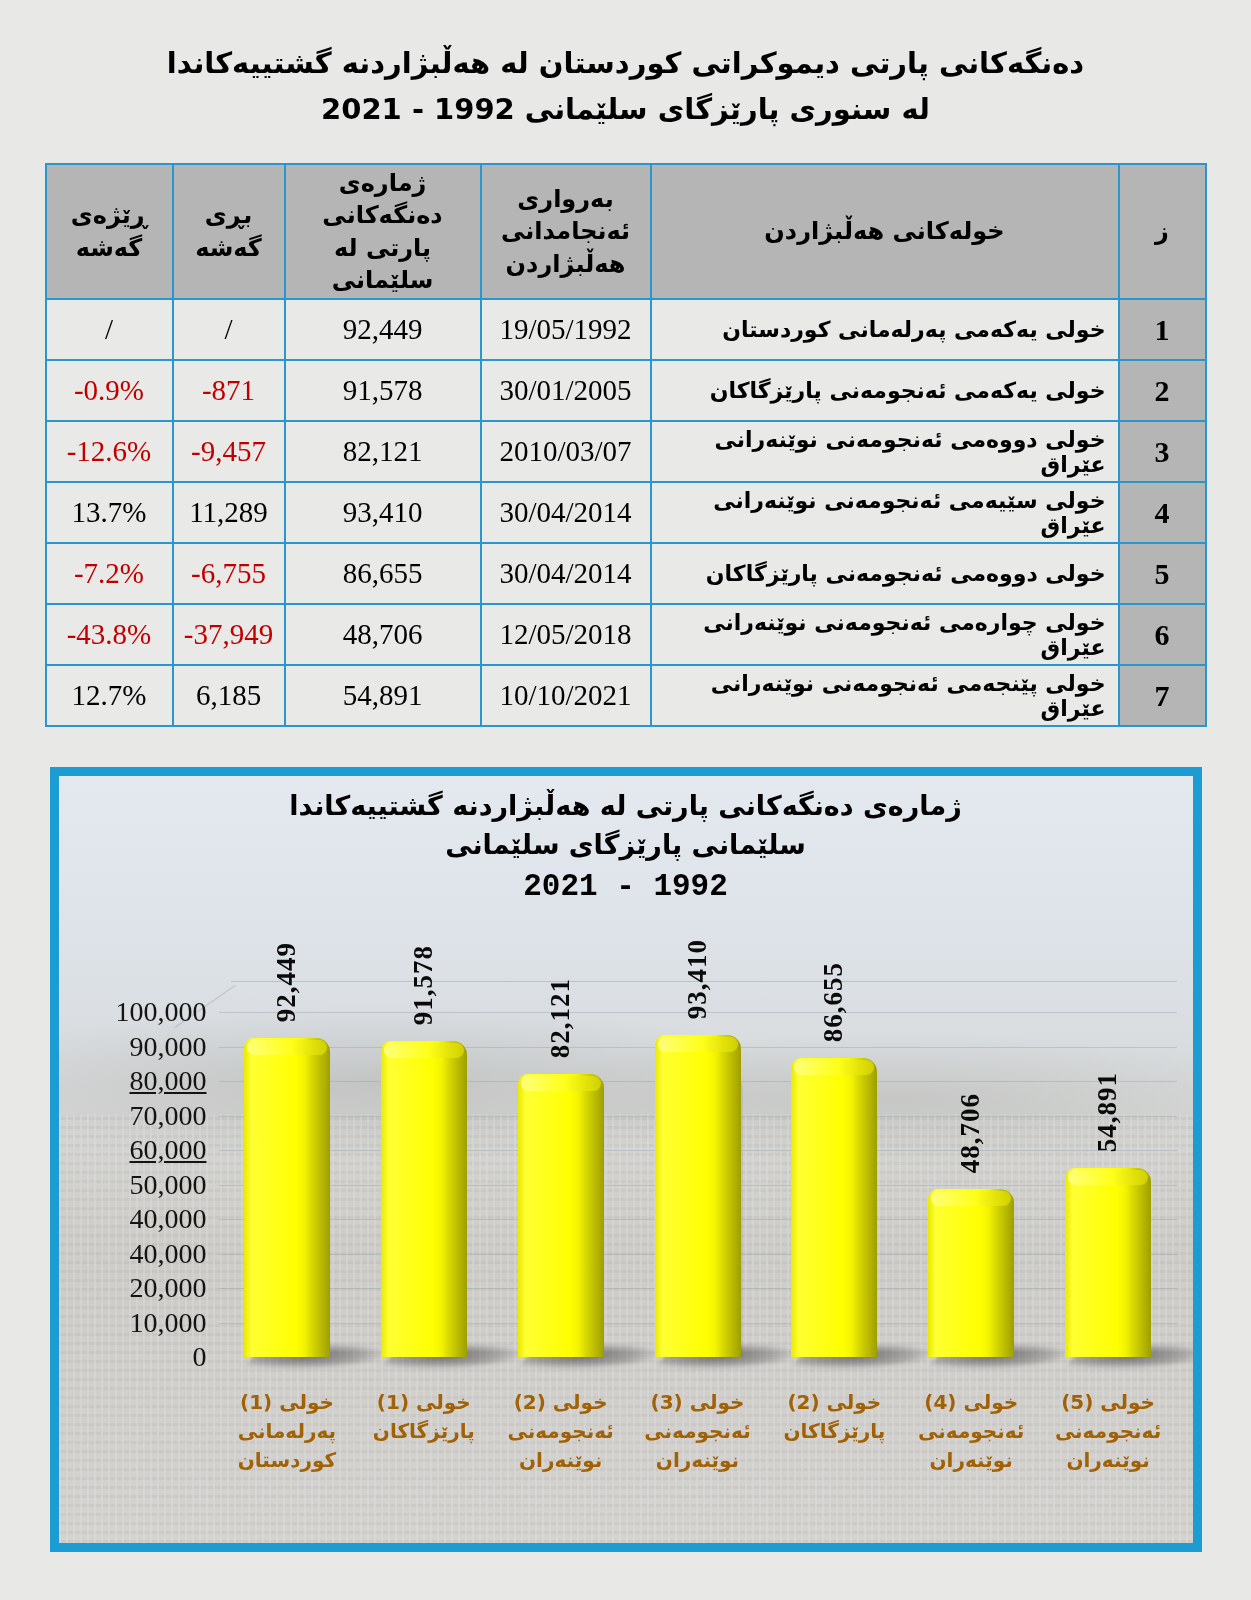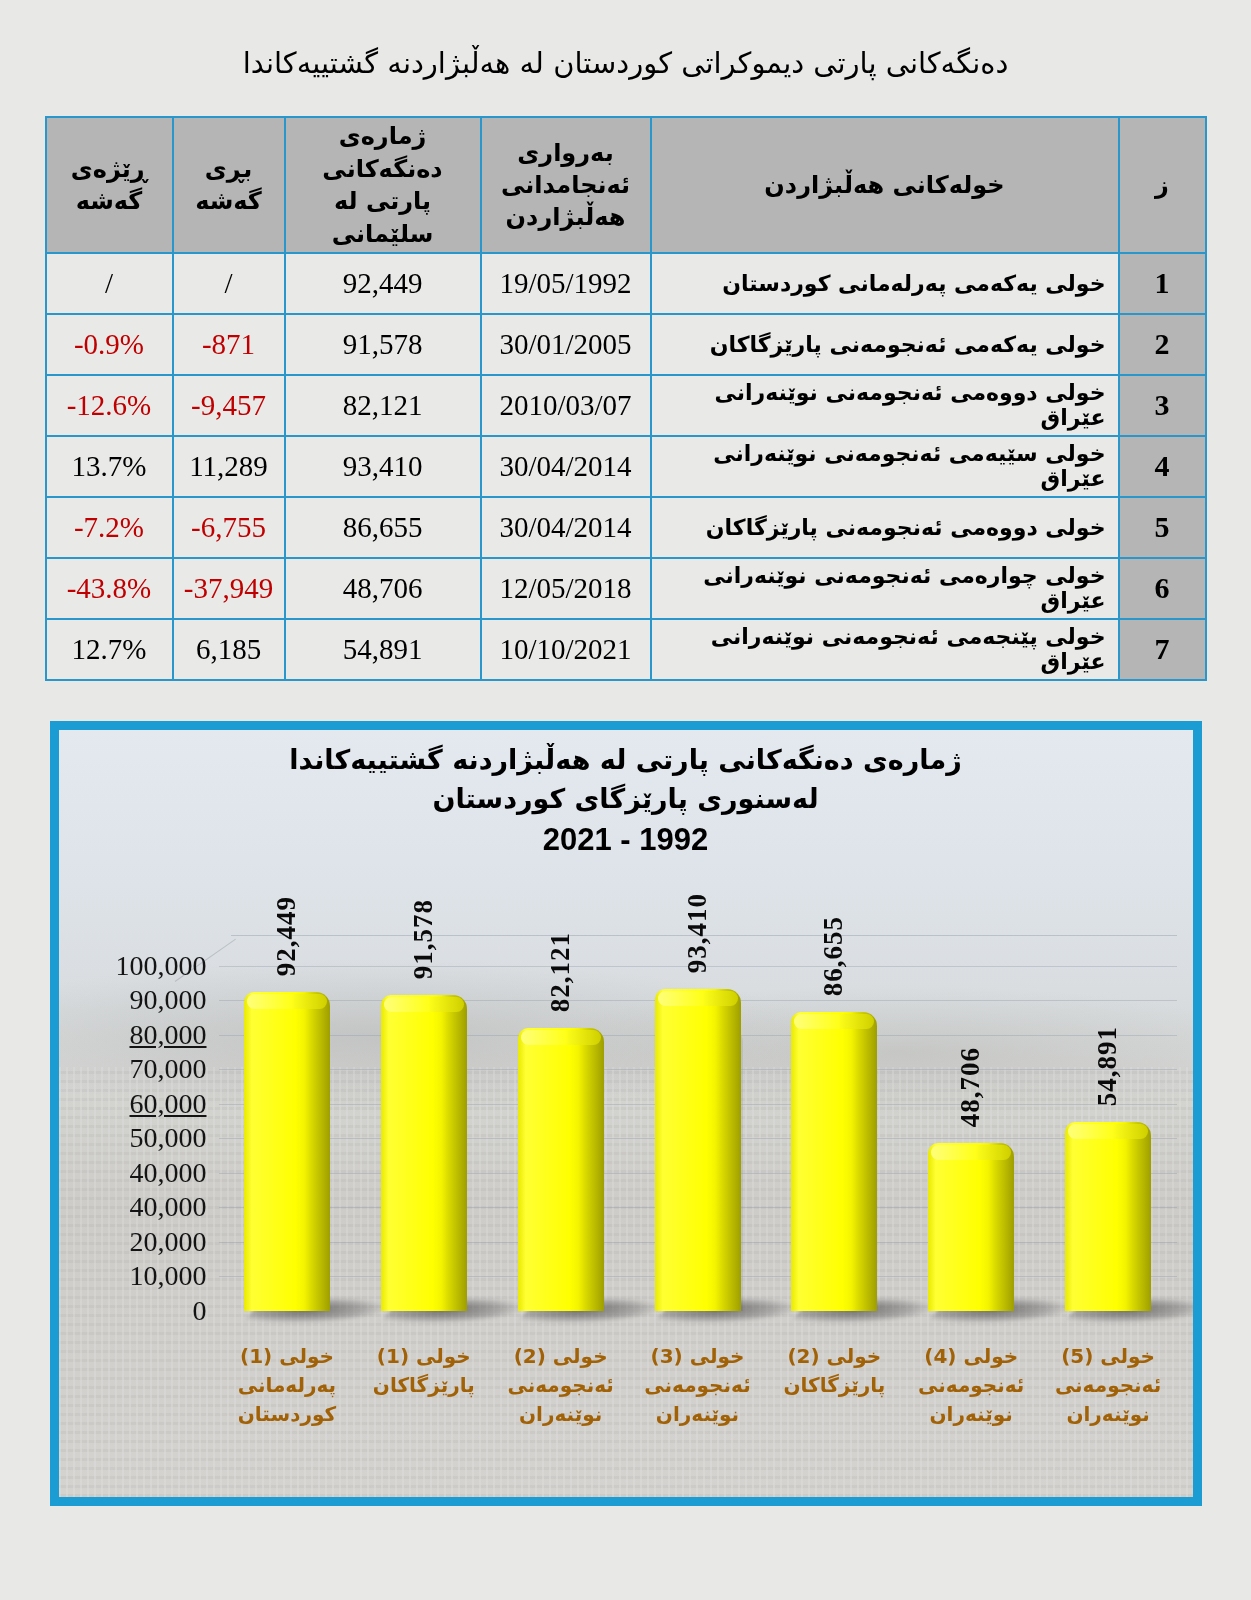--- a/index.html
+++ b/index.html
@@ -9,21 +9,21 @@
     font-family:"DejaVu Sans", sans-serif;
     color:#000;
     direction:rtl;
   }
   .page { width:1251px; height:1600px; position:relative; overflow:hidden; }
 
   
   .page-title {
     padding-top:40px;
     text-align:center;
-    font-weight:normal;
+    font-weight:bold;
     font-size:29px;
     line-height:1.6;
   }
   .page-title .tline { display:block; }
 
   
   table.results {
     width:1160px;
     margin:30px auto 0;
     border-collapse:collapse;
@@ -91,21 +91,21 @@
       repeating-linear-gradient(90deg, rgba(255,255,255,.55) 0 2px, rgba(0,0,0,0) 2px 7px),
       repeating-linear-gradient(0deg, rgba(110,110,108,.35) 0 3px, rgba(0,0,0,0) 3px 9px);
   }
   .tower {
     position:absolute; left:658px; top:299px; width:26px; height:282px;
     background:rgba(128,138,148,.20); border-radius:13px 13px 0 0; z-index:1;
   }
   .chart-title { position:relative; z-index:5; text-align:center; padding-top:10px; }
   .ct-line { font-size:27px; font-weight:bold; line-height:1.45; }
   .ct-years {
-    font-family:Liberation Sans, sans-serif;
+    font-family:Liberation Mono, monospace;
     font-size:31px; font-weight:bold; margin-top:4px; direction:rtl;
   }
   .plot { position:absolute; inset:0; z-index:2; }
 
   .ytick {
     position:absolute; left:0; width:148px; text-align:right;
     font-family:"Liberation Serif","DejaVu Serif",serif;
     font-size:28px; color:#141414; height:34px; line-height:34px;
     direction:ltr; z-index:3;
   }
@@ -145,20 +145,21 @@
     font-size:20px; font-weight:bold; line-height:1.45; color:#a16207;
   }
 </style>
 </head>
 <body>
 
 <div class="page">
 
   <h1 class="page-title">
     <span class="tline">دەنگەکانی پارتی دیموکراتی کوردستان لە هەڵبژاردنە گشتییەکاندا</span>
+    <span class="tline">لە سنوری پارێزگای سلێمانی 1992 - 2021</span>
   </h1>
 
   <table class="results">
     <colgroup>
       <col style="width:87px">
         <col style="width:468px">
         <col style="width:170px">
       <col style="width:196px">
         <col style="width:112px">
         <col style="width:127px">
@@ -231,21 +232,21 @@
         <td class="c-num sign">12.7%</td>
       </tr>
     </tbody>
   </table>
 
   <div class="chart-panel">
     <div class="chart-bg"></div>
     <div class="tower"></div>
     <div class="chart-title">
       <div class="ct-line">ژمارەی دەنگەکانی پارتی لە هەڵبژاردنە گشتییەکاندا</div>
-      <div class="ct-line">لەسنوری پارێزگای کوردستان</div>
+      <div class="ct-line">سلێمانی پارێزگای سلێمانی</div>
       <div class="ct-years">1992 - 2021</div>
     </div>
     <div class="plot" id="plot">
         <div class="ytick" style="top: 564px;">0</div>
         <div class="ytick" style="top: 529.5px;">10,000</div>
         <div class="grid" style="top: 546.5px;"></div>
         <div class="ytick" style="top: 495px;">20,000</div>
         <div class="grid" style="top: 512px;"></div>
         <div class="ytick" style="top: 460.5px;">40,000</div>
         <div class="grid" style="top: 477.5px;"></div>

